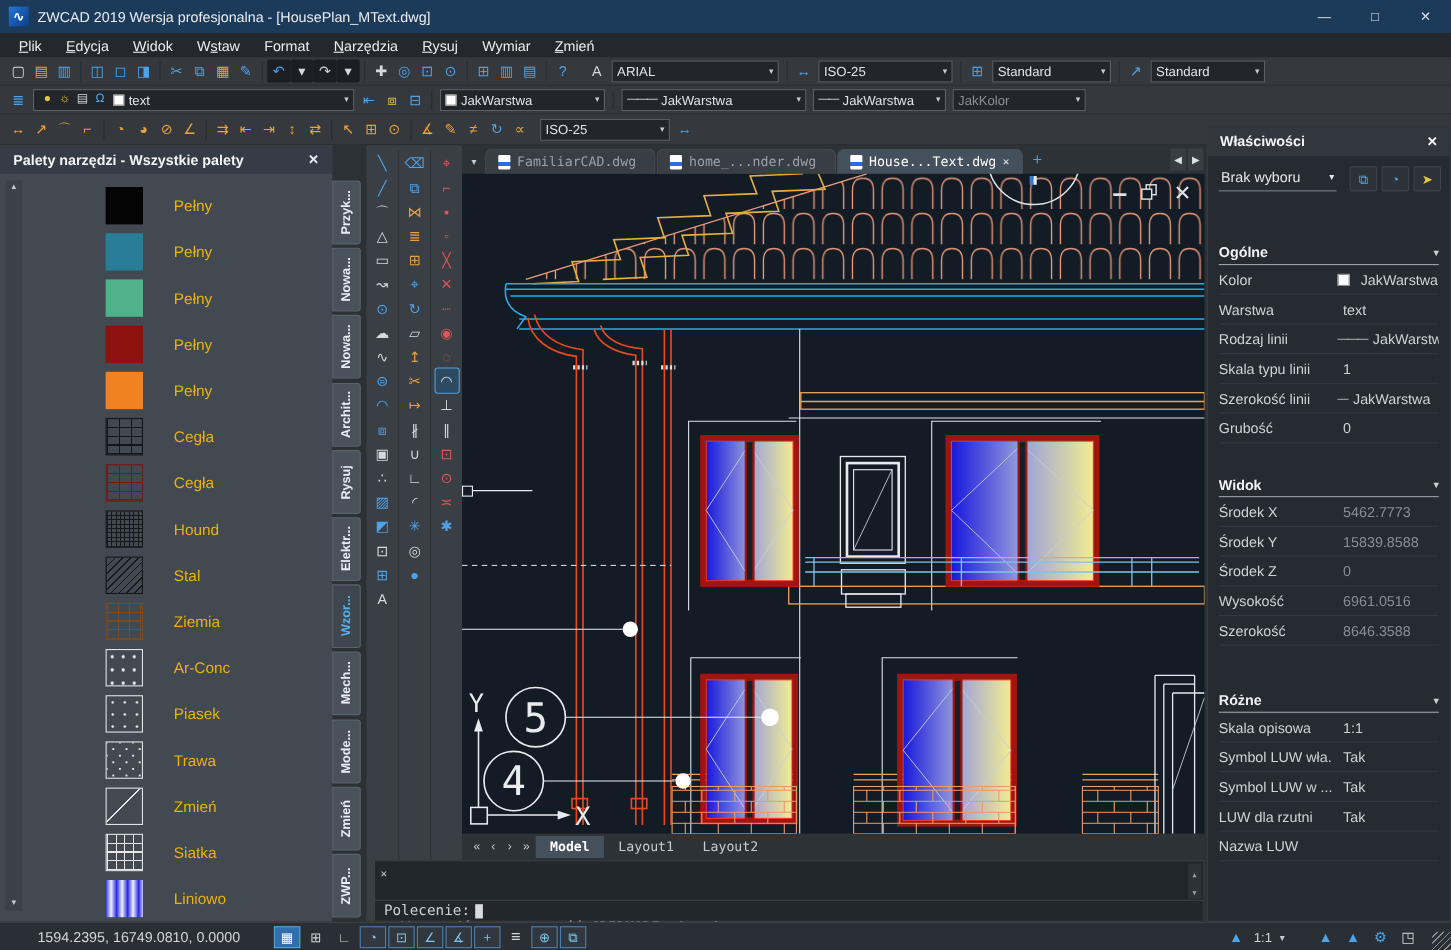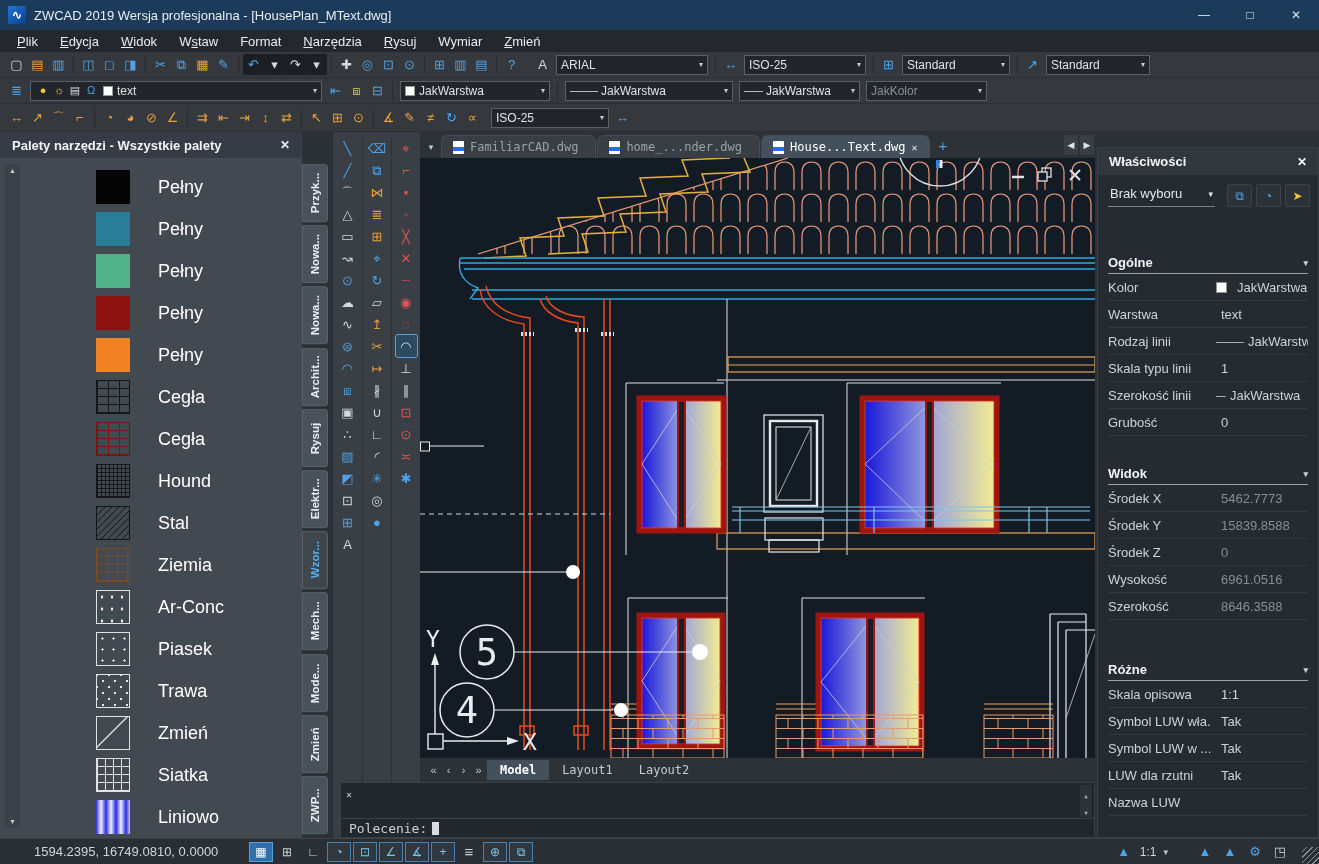--- a/index.html
+++ b/index.html
@@ -29,21 +29,21 @@
   .combo.disabled .cval{color:#8a9096}
   .cswatch{width:10px;height:10px;background:#fff;border:1px solid #999;flex:none}
   .lpre{letter-spacing:-1px;font-size:10px;white-space:nowrap;flex:none;color:#dfe3e7}
   
   .palette{position:absolute;left:0;top:132px;width:302px;bottom:26px;background:#424951}
   .pal-head{height:26px;background:#353c45;display:flex;align-items:center;padding:0 12px;font-weight:bold;font-size:13px;color:#f2f4f6}
   .pal-close{margin-left:auto;font-size:12px;color:#e8ecef}
   .pal-scroll{position:absolute;left:5px;top:32px;bottom:10px;width:15px;background:#3a4149;display:flex;flex-direction:column;justify-content:space-between;align-items:center;font-size:7px;color:#c8cdd2;padding:3px 0}
   .pal-items{position:absolute;left:26px;top:34px;right:2px;bottom:4px;display:flex;flex-direction:column;overflow:hidden}
   .pal-item{height:42px;display:flex;align-items:center;gap:28px;padding-left:70px;flex:none}
-  .pal-label{font-size:18px;color:#ffffff}
+  .pal-label{font-size:14px;color:#eab308}
   .sw{width:34px;height:34px;flex:none}
   .sw-black{background:#050505}
   .sw-teal{background:#2a7d96}
   .sw-green{background:#50b288}
   .sw-darkred{background:#8c1210}
   .sw-orange{background:#f08223}
   .sw-brick{border:1px solid #14171a;background-image:repeating-linear-gradient(0deg,#14171a 0 1px,transparent 1px 8px),repeating-linear-gradient(90deg,#14171a 0 1px,transparent 1px 11px)}
   .sw-brickred{border:1px solid #7a1515;background-image:repeating-linear-gradient(0deg,#7a1515 0 1px,transparent 1px 8px),repeating-linear-gradient(90deg,#7a1515 0 1px,transparent 1px 11px)}
   .sw-hound{border:1px solid #14171a;background-image:repeating-linear-gradient(0deg,#14171a 0 1px,transparent 1px 4px),repeating-linear-gradient(90deg,#14171a 0 1px,transparent 1px 4px)}
   .sw-steel{border:1px solid #14171a;background-image:repeating-linear-gradient(135deg,#14171a 0 1px,transparent 1px 5px)}
@@ -81,21 +81,21 @@
   .ltab{padding:3px 13px;color:#c5cbd1;font-family:"DejaVu Sans Mono",monospace;font-size:12px}
   .ltab.active{background:#44505c;color:#fff;font-weight:bold}
   
   .cmd{position:absolute;left:340px;top:782px;width:755px;height:56px;background:#22272c;border:1px solid #3a4046;font-family:"DejaVu Sans Mono",monospace;font-size:13px;color:#ccd1d5}
   .cmd-hist{position:relative;height:36px;border-bottom:1px solid #3a4046;padding:1px 20px 0 24px;line-height:17px;white-space:pre}
   .cmd-close{position:absolute;left:5px;top:3px;font-size:10px;color:#c8cdd2}
   .cmd-sb{position:absolute;right:2px;top:2px;height:32px;width:12px;background:#2c3238;display:flex;flex-direction:column;justify-content:space-between;align-items:center;font-size:6px;color:#9aa2aa;padding:2px 0}
   .cmd-input{height:18px;display:flex;align-items:center;padding-left:8px;white-space:pre}
   .caret{display:inline-block;width:7px;height:13px;background:#d8dce0;margin-left:5px}
   
-  .props{position:absolute;left:1097px;width:222px;top:147px;bottom:26px;background:#262b31;border:1px solid #3a4046;font-size:13px;color:#ced3d8;overflow:hidden}
+  .props{position:absolute;left:1097px;width:222px;top:114px;bottom:26px;background:#262b31;border:1px solid #3a4046;font-size:13px;color:#ced3d8;overflow:hidden}
   .props-head{height:27px;background:#31373d;display:flex;align-items:center;padding:0 11px;font-weight:bold;color:#f2f4f6}
   .props-close{margin-left:auto;font-size:12px}
   .props-sel{display:flex;align-items:center;padding:9px 8px 8px 10px}
   .sel-combo{flex:1;display:flex;align-items:center;border-bottom:1px solid #7a8288;padding:2px 2px 5px;margin-right:8px;color:#e3e7eb}
   .sel-combo .arr{margin-left:auto;font-size:9px}
   .hic{width:25px;height:23px;border:1px solid #3c434a;background:#2c3238;display:flex;align-items:center;justify-content:center;margin-left:4px;font-size:12px}
   .psec{margin:0 10px}
   .psec.first{margin-top:40px}
   .psec.mid{margin-top:30px}
   .psec.last{margin-top:42px}

